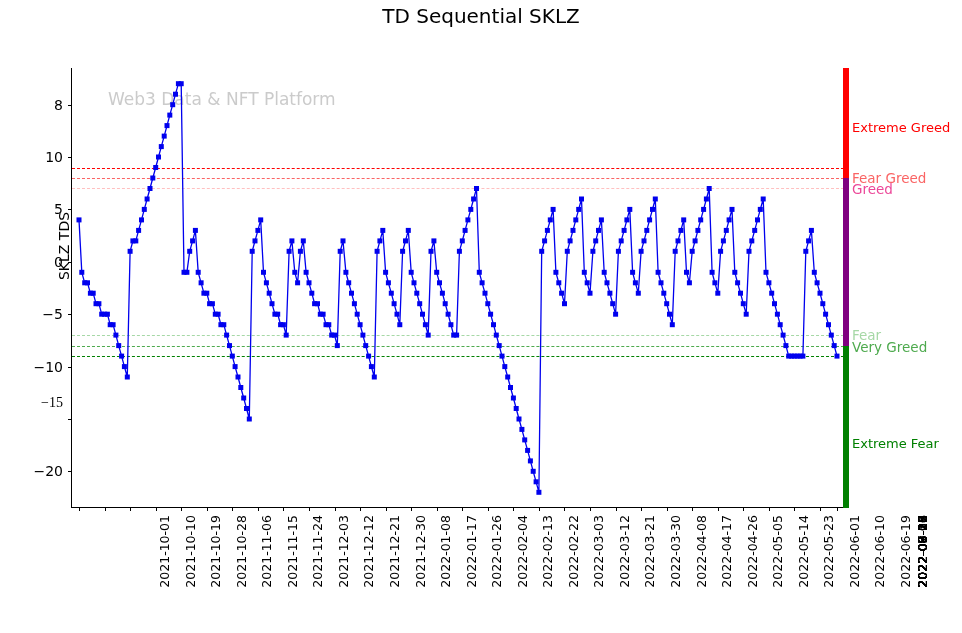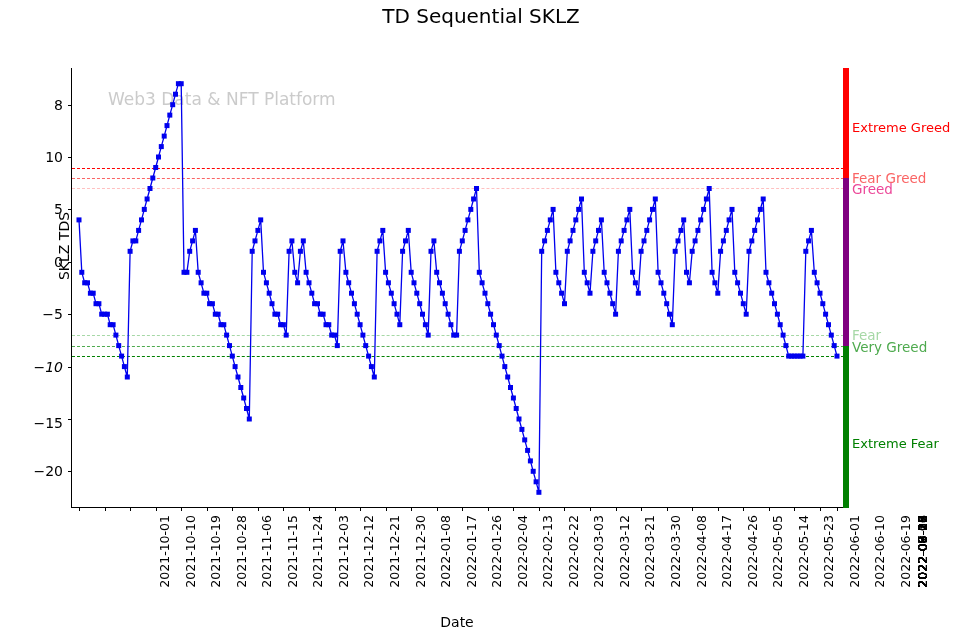--- a/index.html
+++ b/index.html
@@ -177,23 +177,23 @@
         <div class="ytick-label" style="top: 36.6667px;">8</div>
         <div class="ytick-mark" style="top: 36.6667px;"></div>
         <div class="ytick-label" style="top: 89.0476px;">10</div>
         <div class="ytick-mark" style="top: 89.0476px;"></div>
         <div class="ytick-label" style="top: 141.429px;">5</div>
         <div class="ytick-mark" style="top: 141.429px;"></div>
         <div class="ytick-label" style="top: 193.81px;">0</div>
         <div class="ytick-mark" style="top: 193.81px;"></div>
         <div class="ytick-label" style="top: 246.19px;">−5</div>
         <div class="ytick-mark" style="top: 246.19px;"></div>
-        <div class="ytick-label" style="top: 298.571px; font-style: italic;">−10</div>
+        <div class="ytick-label" style="top: 298.571px;">−10</div>
         <div class="ytick-mark" style="top: 298.571px;"></div>
-        <div class="ytick-label" style="top: 355px;">−15</div>
+        <div class="ytick-label" style="top: 335px; font-family: Liberation Serif, serif;">−15</div>
         <div class="ytick-mark" style="top: 350.952px;"></div>
         <div class="ytick-label" style="top: 403.333px;">−20</div>
         <div class="ytick-mark" style="top: 403.333px;"></div>
       </div>
     <div id="xticks">
         <div class="xtick-mark" style="left: 7px;"></div>
         <div class="xtick-label" style="left: 12px; margin-top: 8px;">2021-10-01</div>
         <div class="xtick-mark" style="left: 32.5506px;"></div>
         <div class="xtick-label" style="left: 37.5506px; margin-top: 8px;">2021-10-10</div>
         <div class="xtick-mark" style="left: 58.1011px;"></div>
@@ -569,14 +569,13 @@
       <div class="zone-label" style="left: 852px; top: 120px; color: rgb(255, 0, 0);">Extreme Greed</div>
       <div class="zone-label" style="left: 852px; top: 436px; color: rgb(0, 128, 0);">Extreme Fear</div>
     </div>
   <div id="thr-labels">
       <div class="thr-label" style="left: 852px; top: 170px; color: rgb(250, 100, 100);">Fear Greed</div>
       <div class="thr-label" style="left: 852px; top: 181.476px; color: #ec4899;">Greed</div>
       <div class="thr-label" style="left: 852px; top: 327.143px; color: rgb(166, 216, 166);">Fear</div>
       <div class="thr-label" style="left: 852px; top: 338.619px; color: rgb(78, 170, 78);">Very Greed</div>
     </div>
 
-  <div id="x-axis-label" style="position:absolute;left:71px;top:614px;width:772px;text-align:center;font-size:14px;color:#000;">Date</div>
 </div>
 
 </body></html>

